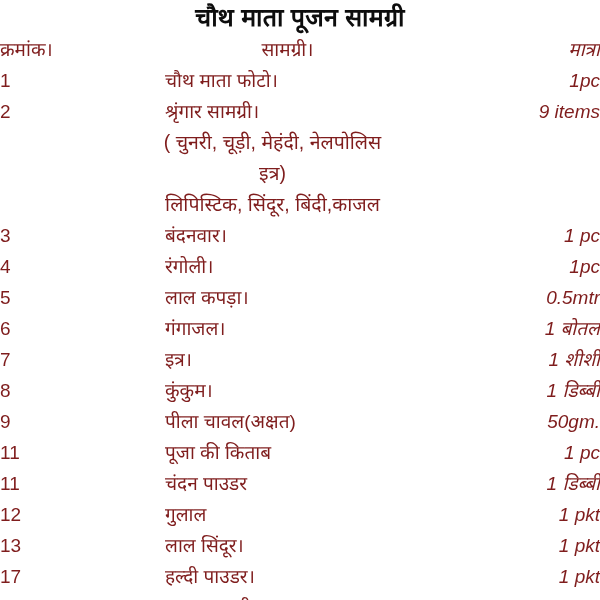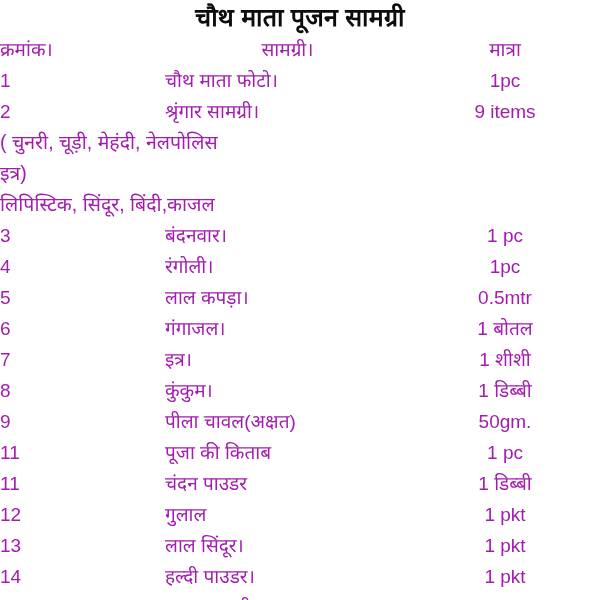--- a/index.html
+++ b/index.html
@@ -43,46 +43,48 @@
   table.items col.c-qty   { width: 190px; }
 
   table.items th, table.items td {
     padding: 0;
     border: 0;
     font-weight: normal;
     vertical-align: baseline;
     line-height: 31px;
     height: 31px;
     font-size: 19px;
-    color: #a21caf;
+    color: #7f1d1d;
   }
   th.h-sr, td.sr {
     text-align: left;
     padding-left: 118px;
   }
   th.h-item, td.item {
   }
   th.h-qty, td.qty {
-    text-align: center;
+    text-align: right;
     padding-right: 22px;
+    font-style: italic;
   }
   th.h-sr, th.h-item, th.h-qty {
     font-weight: bold;
     font-size: 18px;
     line-height: 28px;
     height: 28px;
     color: #0d0d0d;
   }
   td.item, td.qty {
     font-size: 19.5px;
   }
   td.sr {
     font-size: 19px;
   }
   tr.sublist td {
+    text-align: center;
     font-size: 19.5px;
     line-height: 31px;
     height: 31px;
     padding-right: 55px;
   }
   .devanagari {
     font-family: "Liberation Sans", "DejaVu Sans", sans-serif;
   }
 </style>
 </head>
@@ -189,21 +191,21 @@
         <td class="qty devanagari">1 pkt</td>
       </tr>
 
       <tr>
         <td class="sr">13</td>
         <td class="item devanagari">लाल सिंदूर।</td>
         <td class="qty devanagari">1 pkt</td>
       </tr>
 
       <tr>
-        <td class="sr">14</td>
+        <td class="sr">17</td>
         <td class="item devanagari">हल्दी पाउडर।</td>
         <td class="qty devanagari">1 pkt</td>
       </tr>
 
       <tr>
         <td class="sr">15</td>
         <td class="item devanagari">साबुत सुपारी</td>
         <td class="qty devanagari">5 pc</td>
       </tr>
 

